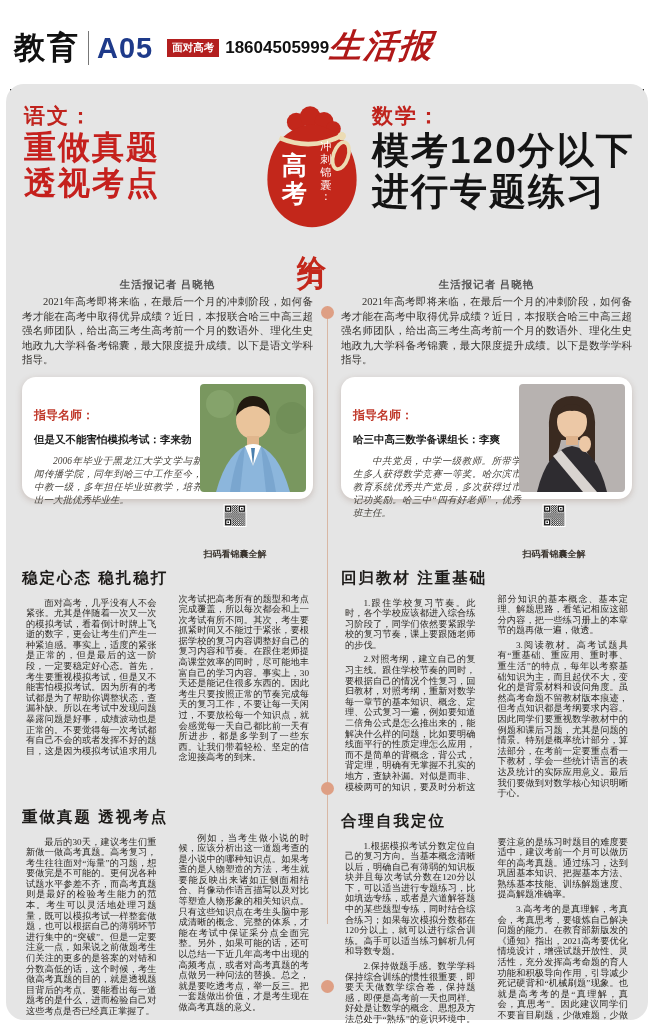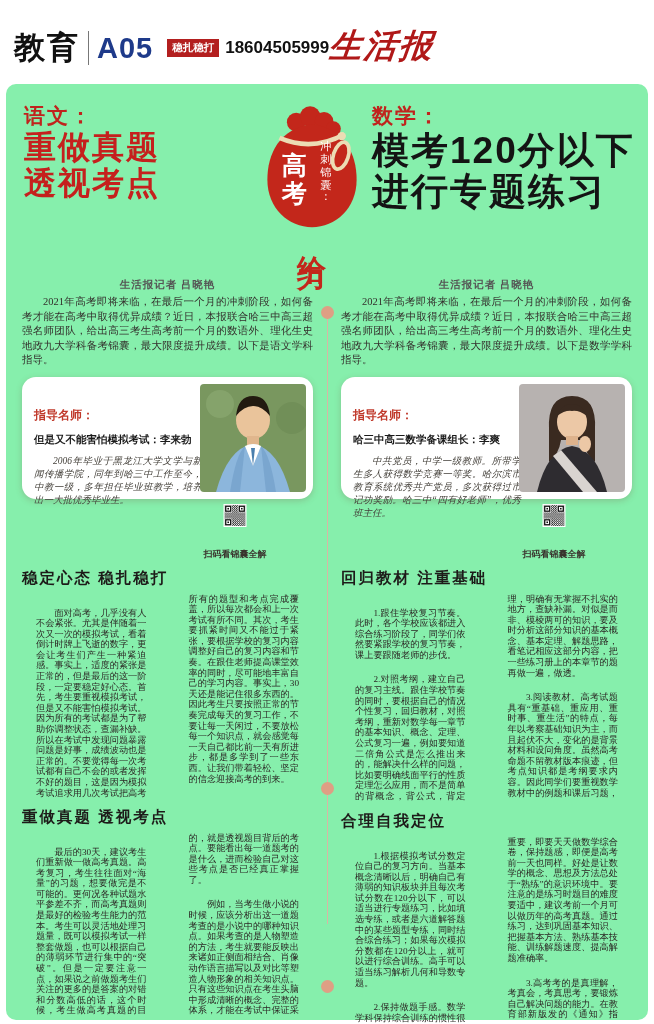--- a/index.html
+++ b/index.html
@@ -12,21 +12,21 @@
   .hdr-sep{width:1px;height:34px;background:#777;}
   .page-no{font-size:29px;font-weight:900;color:#1e3a8a;font-family:"Liberation Sans",sans-serif;letter-spacing:1px;}
   .hotline{display:flex;align-items:center;gap:6px;margin-left:6px;}
   .hotline-badge{background:#b31f1f;color:#fff;font-size:10.5px;padding:2px 5px;font-family:"Liberation Sans",sans-serif;font-weight:bold;}
   .hotline-num{font-size:17px;font-weight:900;font-family:"Liberation Sans",sans-serif;color:#111;}
   .masthead{font-family:"DejaVu Serif",serif;font-style:italic;font-weight:bold;font-size:33px;color:#b01818;
             transform:skewX(-6deg);letter-spacing:2px;padding-right:6px;}
   .hdr-rule{height:3px;background:#111;margin:0 10px;}
   .dateline{font-size:9.5px;color:#222;padding:4px 12px 6px 12px;font-family:"Liberation Sans",sans-serif;}
   
-  .panel{position:absolute;left:6px;right:6px;top:84px;bottom:4px;background:#86efac;border-radius:10px;padding:6px 8px;}
+  .panel{position:absolute;left:6px;right:6px;top:84px;bottom:4px;background:#e5e5e5;border-radius:18px;padding:6px 8px;}
   .center-divider{position:absolute;left:50%;top:222px;bottom:96px;width:1px;background:#d8b7a4;}
   .dot{position:absolute;left:50%;width:13px;height:13px;margin-left:-6px;border-radius:50%;background:#de9f84;}
   .dot1{top:222px}.dot2{top:698px}.dot3{top:896px}
   
   .headline-row{display:flex;align-items:flex-start;padding:8px 4px 2px 10px;height:176px;}
   .hl{padding-top:4px;}
   .hl-left{width:232px;}
   .hl-right{flex:1;padding-left:4px;}
   .kicker{font-size:21px;font-weight:bold;color:#c0231d;font-family:"Liberation Sans",sans-serif;letter-spacing:2px;}
   .big{font-family:"Liberation Sans",sans-serif;font-weight:900;line-height:1.12;letter-spacing:2px;}
@@ -49,21 +49,21 @@
          text-indent:2em;text-align:justify;width:168px;}
   .photo{position:absolute;right:7px;top:7px;width:106px;height:108px;border-radius:4px;overflow:hidden;}
   .qr-wrap{display:flex;flex-direction:column;align-items:center;width:112px;margin-left:auto;margin-right:22px;
            padding-top:5px;height:62px;box-sizing:border-box;}
   .qr{width:42px;height:42px;}
   .qr-cap{font-size:9px;color:#3a342e;margin-top:21px;font-weight:bold;}
   
   h3.sec-h{margin:7px 0 5px 0;font-family:"Liberation Sans",sans-serif;font-weight:600;
            font-size:15.5px;color:#1d1b19;letter-spacing:2px;}
   .cols{column-count:2;column-gap:14px;overflow:hidden;}
-  .cols p{margin:14px;font-size:9.2px;line-height:10.6px;text-indent:2em;text-align:justify;color:#2b2824;}
+  .cols p{margin:4px;font-size:9.2px;line-height:10.6px;text-indent:2em;text-align:justify;color:#2b2824;}
   .cols-a1{height:206px;} .cols-a2{height:194px;}
   .cols-b1{height:210px;} .cols-b2{height:192px;}
 </style>
 </head>
 <body>
 
 <div class="page">
 
   <svg width="0" height="0" style="position:absolute" aria-hidden="true">
     <defs>
@@ -73,21 +73,21 @@
       </pattern>
     </defs>
   </svg>
 
   <div class="hdr">
     <div class="hdr-left">
       <span class="sec-name">教育</span>
       <span class="hdr-sep"></span>
       <span class="page-no">A05</span>
       <span class="hotline">
-        <span class="hotline-badge">稳扎稳打</span>
+        <span class="hotline-badge">面对高考</span>
         <span class="hotline-num">18604505999</span>
       </span>
     </div>
     <div class="masthead">生活报</div>
   </div>
   <div class="hdr-rule"></div>
   <div class="dateline">2021·5·7 星期五　本版主编 孙铮　编辑 杨明乐　版式 于海军</div>
 
   <div class="panel">
     <div class="center-divider"></div>

